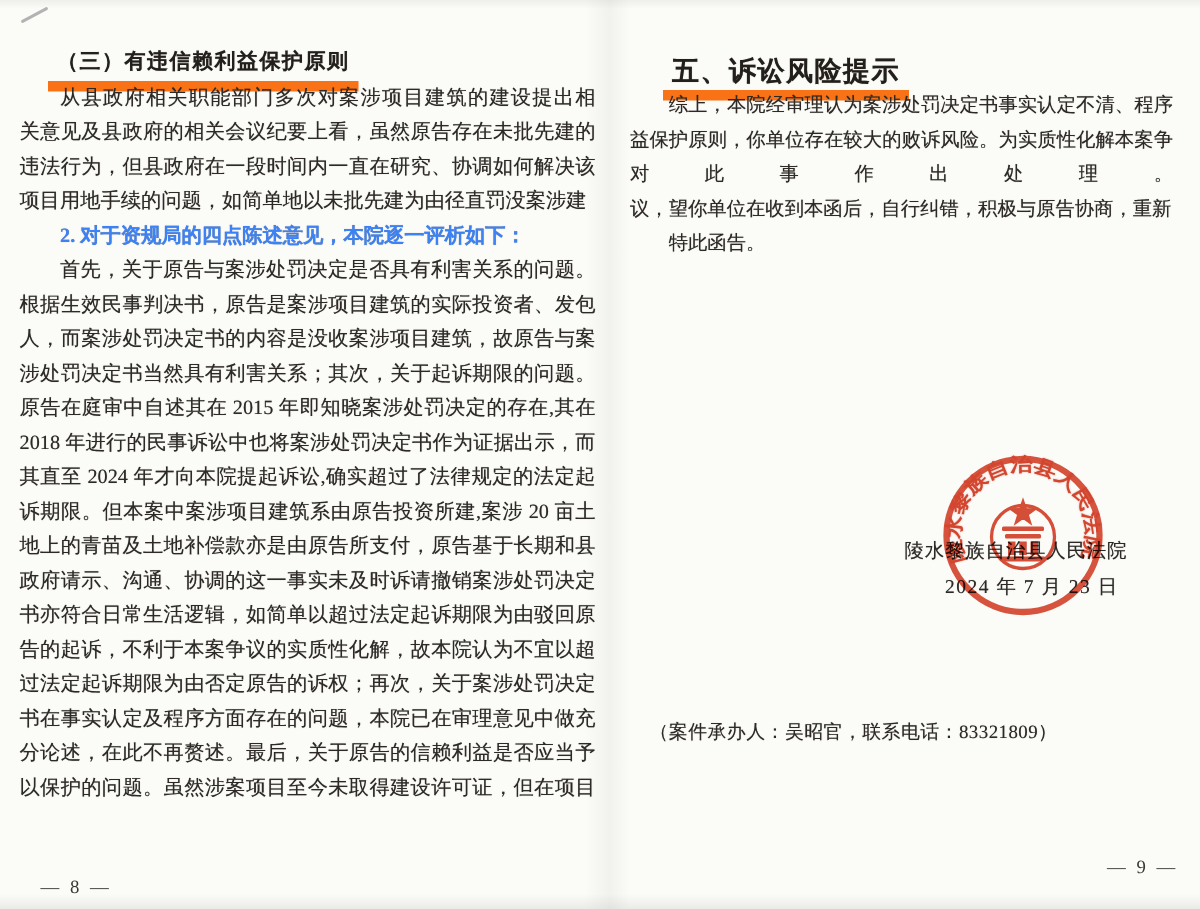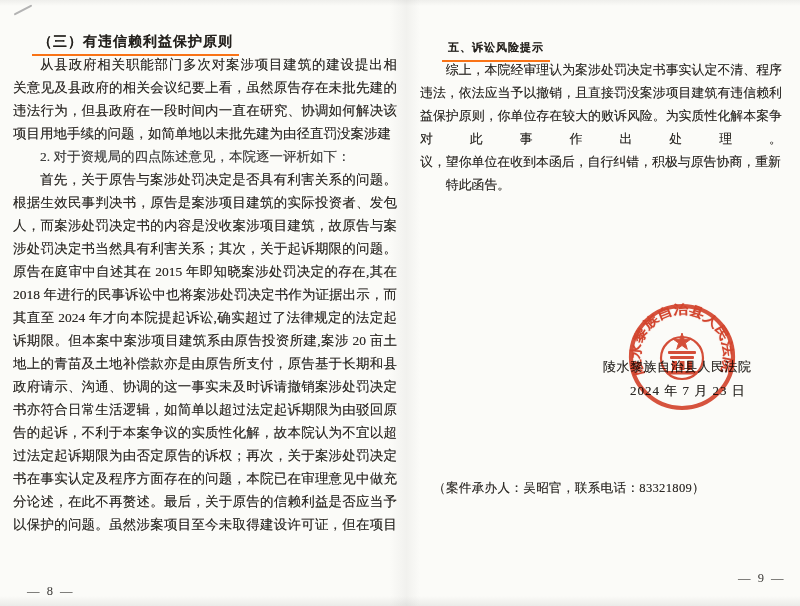--- a/index.html
+++ b/index.html
@@ -44,27 +44,27 @@
   .line, .hline, .subheading {
     height: 23px; line-height: 23px; white-space: nowrap;
     text-shadow: 0 0 0.5px rgba(45,42,38,0.55);
   }
   .para .line { text-align: justify; text-align-last: justify; white-space: normal; }
   .para.first-indent .line:first-child { text-indent: 2em; }
   .para.end-short .line:last-child { text-align-last: left; }
 
   .hline { font-weight: bold; color: #23201c; }
   .page.left  .hline { padding-left: 19px; font-size: 14px; }
-  .page.right .hline { padding-left: 22px; font-size: 11px; }
+  .page.right .hline { padding-left: 22px; font-size: 18px; }
   .red-underline {
     display: inline-block; padding: 0 6px 1px 6px;
-    border-bottom: 2px solid #f97316;
+    border-bottom: 7px solid #f97316;
     letter-spacing: 1px;
   }
-  .subheading { font-weight: normal; text-indent: 2em; color: #404040; }
+  .subheading { font-weight: bold; text-indent: 2em; color: #3b82f6; }
 
   .closing-line { height: 23px; line-height: 23px; text-indent: 2em;
     text-shadow: 0 0 0.5px rgba(45,42,38,0.55); }
 
   .court-name {
     position: absolute; left: 203px; top: 358px;
     font-size: 13px; letter-spacing: 0.5px;
     text-shadow: 0 0 0.5px rgba(45,42,38,0.5);
   }
   .issue-date {
@@ -127,21 +127,20 @@
     <div class="page-label">— 8 —</div>
   </section>
 
   <section class="page right">
     <div class="textcol">
       <div class="hline">
         <span class="red-underline">五、诉讼风险提示</span>
       </div>
       <div class="para first-indent end-short">
           <div class="line">综上，本院经审理认为案涉处罚决定书事实认定不清、程序</div>
-          <div class="line">违法，依法应当予以撤销，且直接罚没案涉项目建筑有违信赖利</div>
           <div class="line">益保护原则，你单位存在较大的败诉风险。为实质性化解本案争</div>
           <div class="line">对此事作出处理。</div>
           <div class="line">议，望你单位在收到本函后，自行纠错，积极与原告协商，重新</div>
         </div>
       <div class="closing-line">特此函告。</div>
     </div>
 
     <div class="court-name">陵水黎族自治县人民法院</div>
     <div class="issue-date">2024 年 7 月 23 日</div>
 

